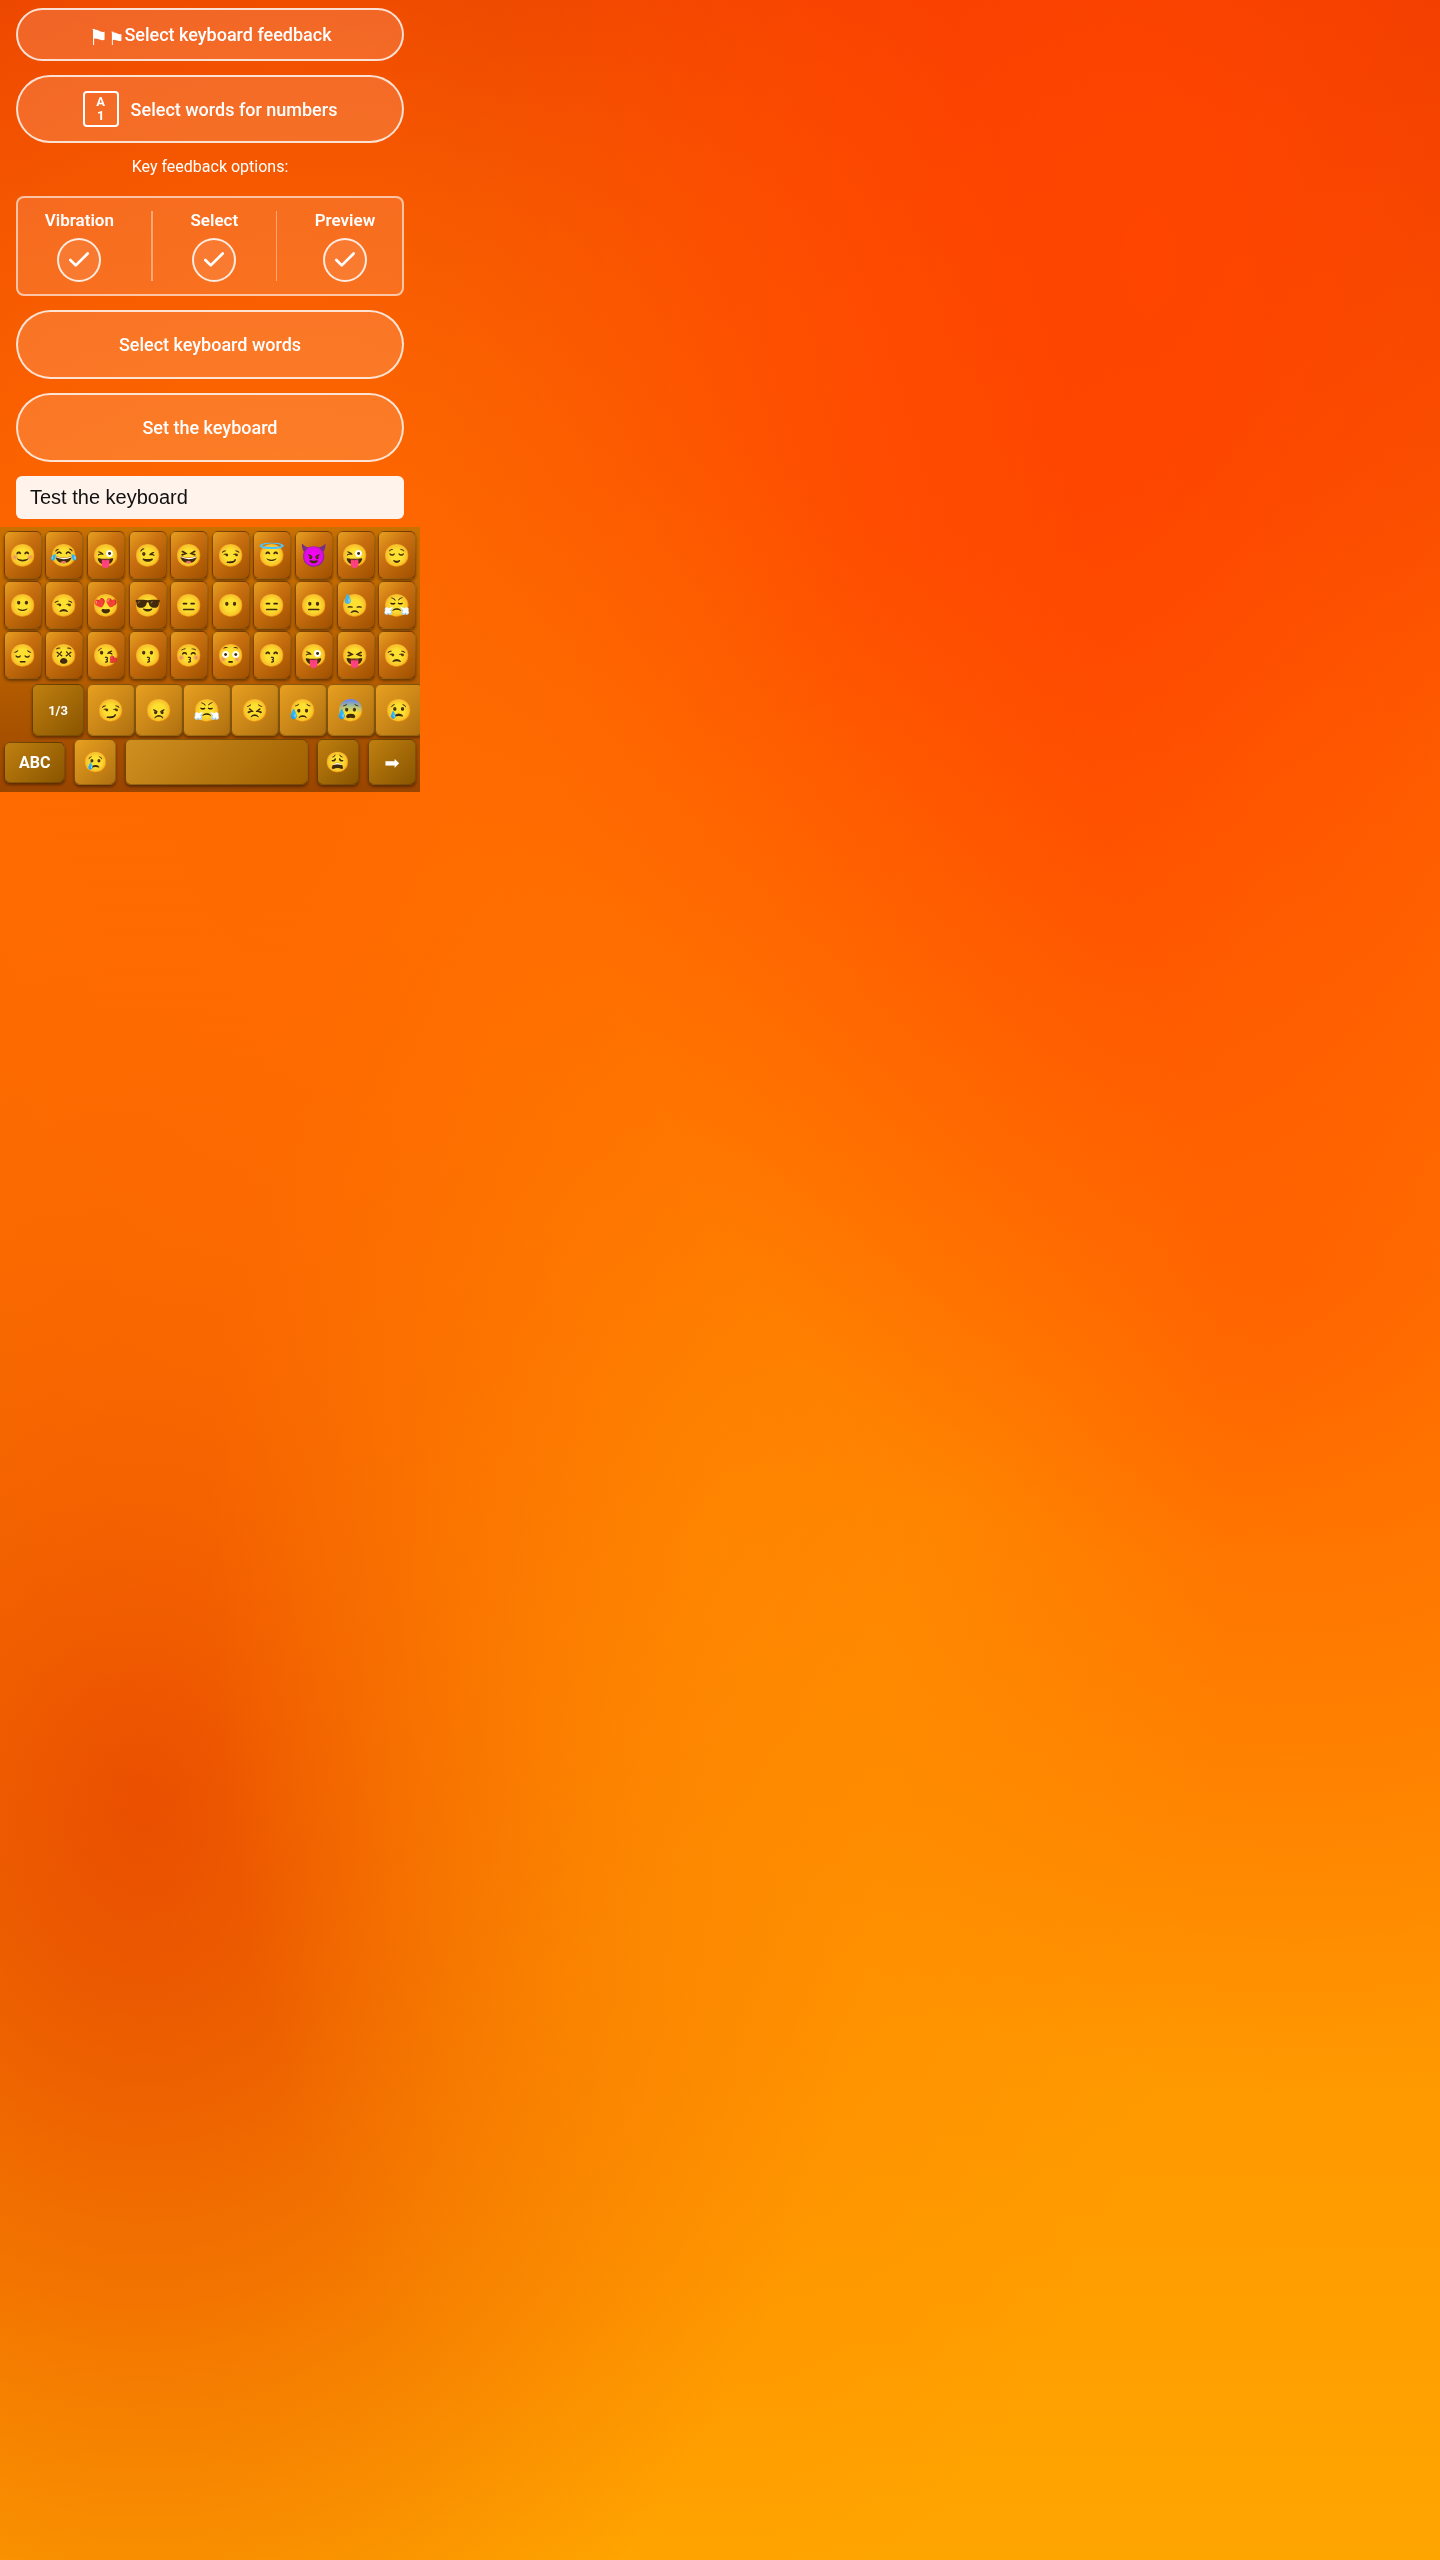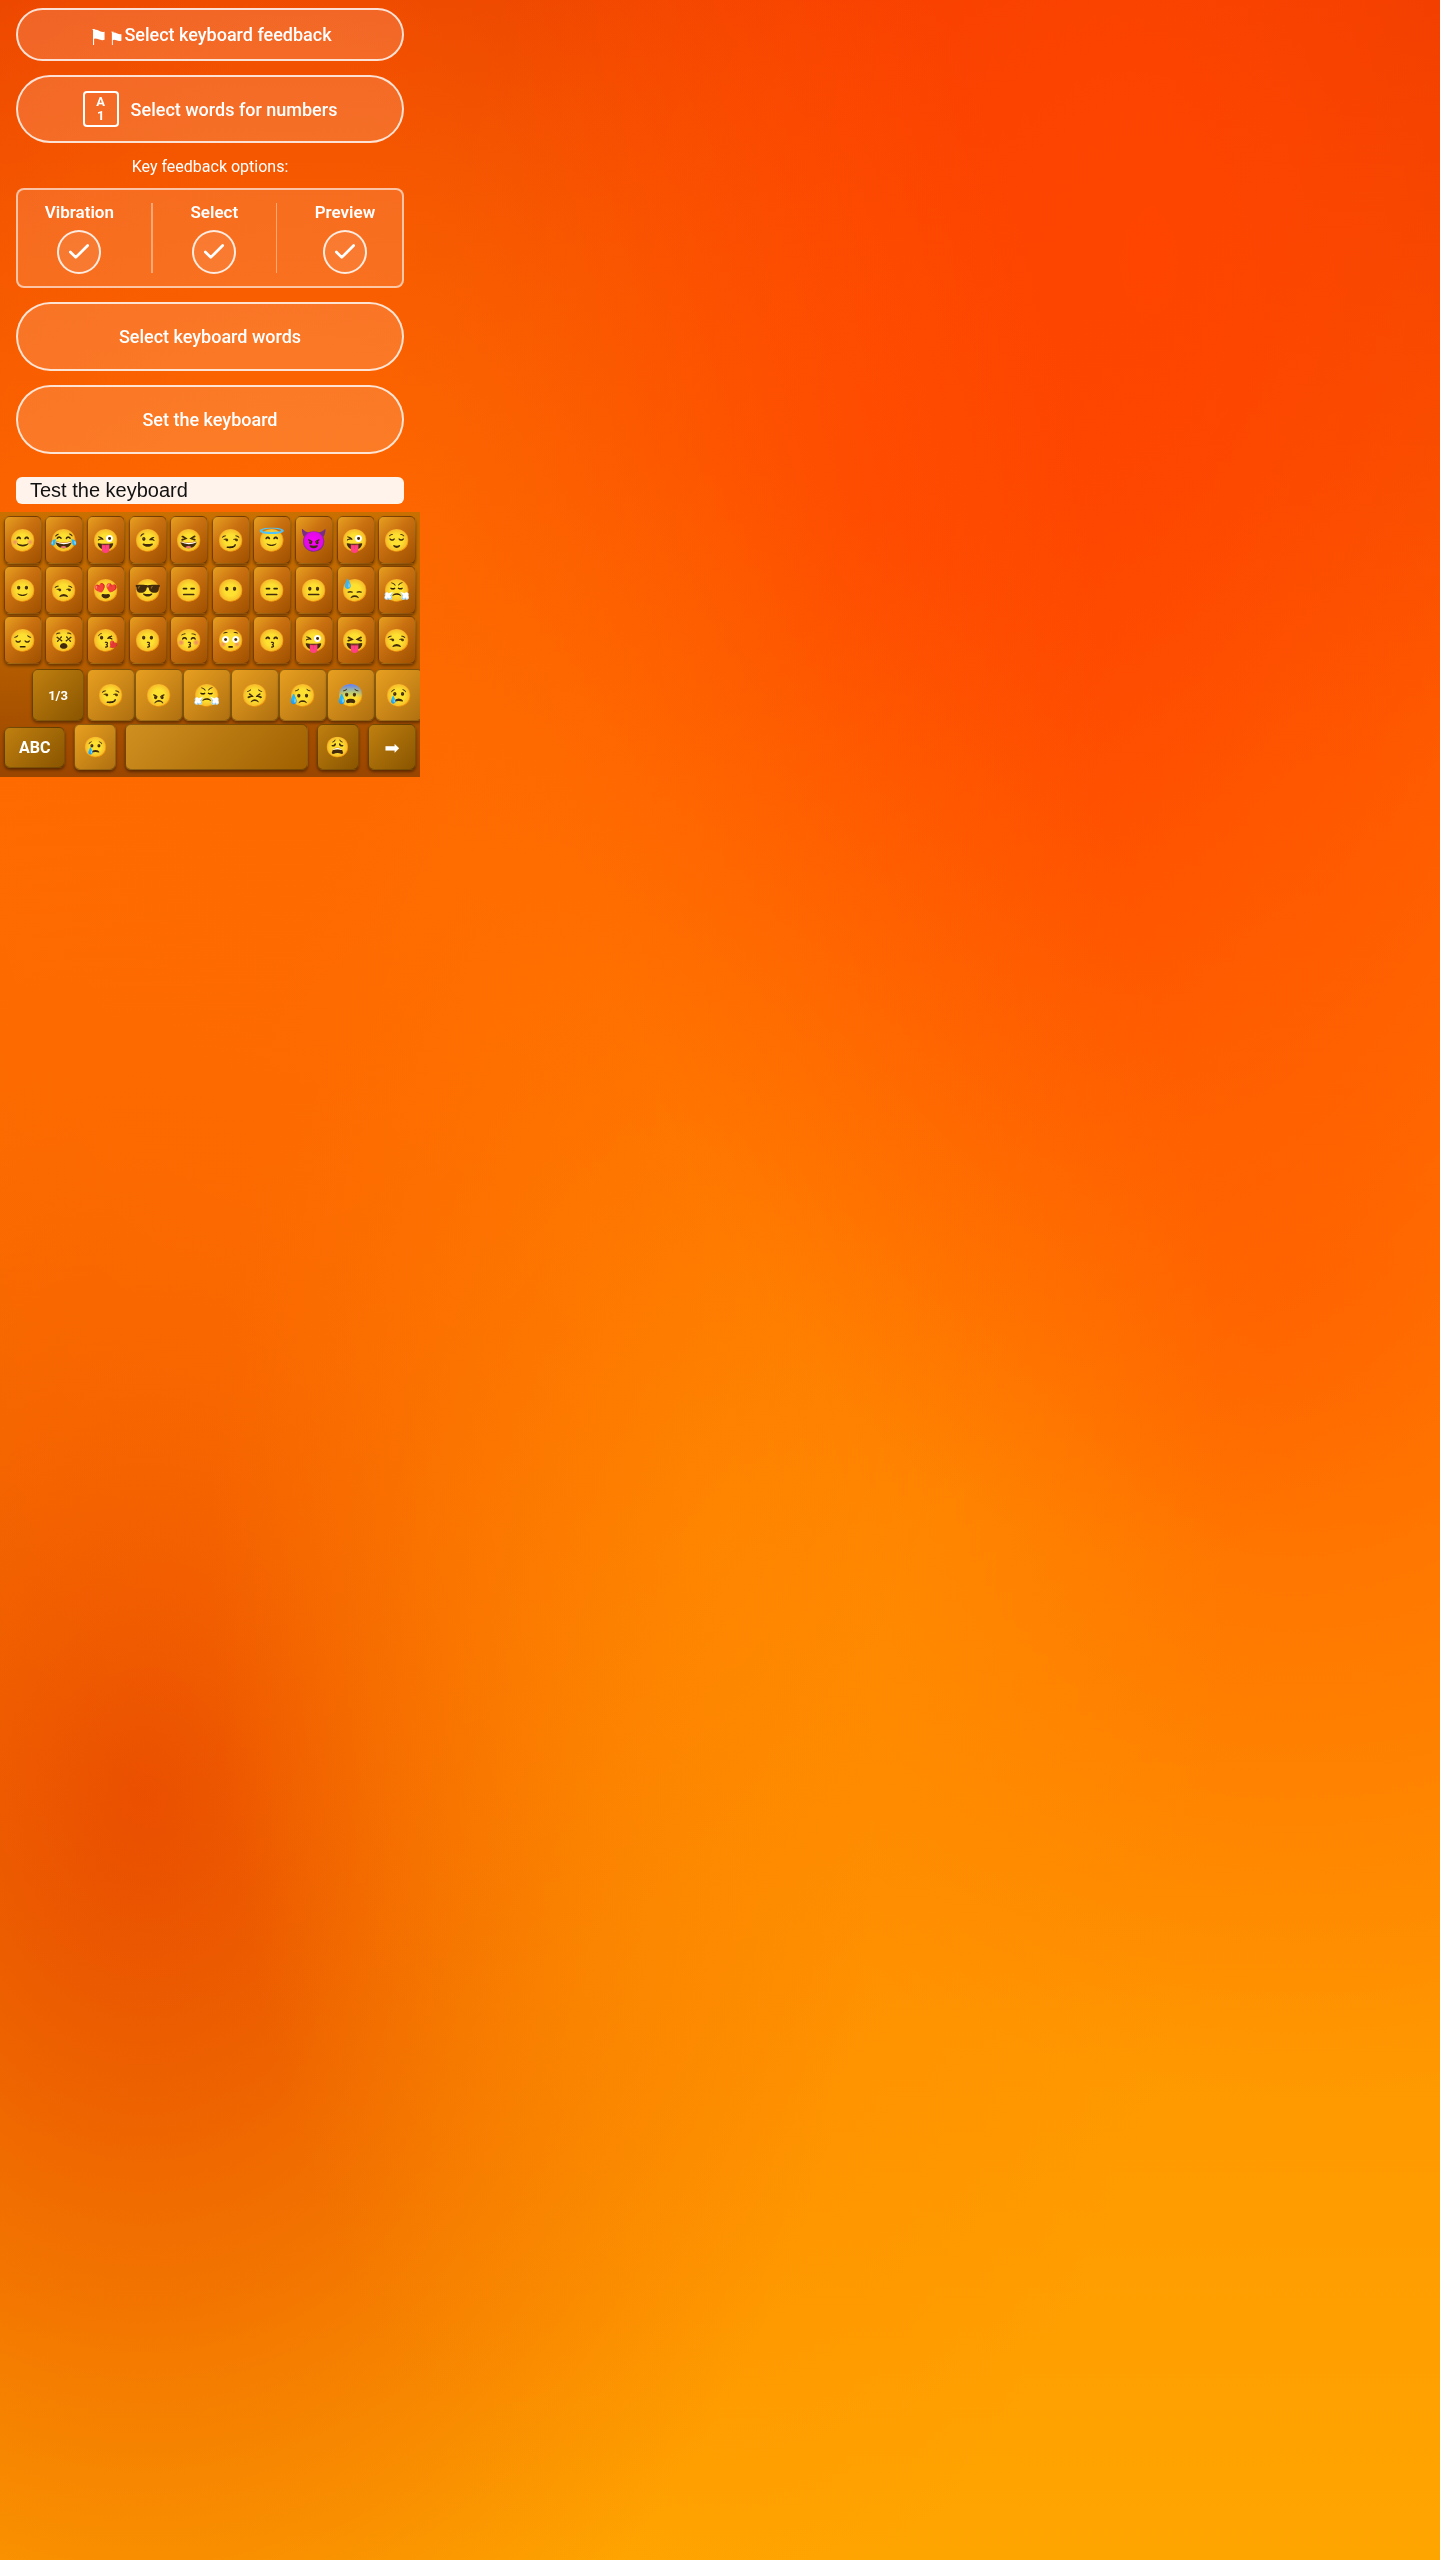--- a/index.html
+++ b/index.html
@@ -77,21 +77,21 @@
       font-size: 13px;
       font-weight: bold;
       line-height: 1.1;
       flex-shrink: 0;
     }
 
     .feedback-section {
       display: flex;
       flex-direction: column;
       align-items: center;
-      gap: 12px;
+      gap: 20px;
     }
 
     .feedback-label {
       color: #fff;
       font-size: 16px;
       font-weight: 400;
     }
 
     .feedback-options {
       background: rgba(255,255,255,0.12);
@@ -138,26 +138,25 @@
     .divider-v {
       width: 1.5px;
       height: 70px;
       background: rgba(255,255,255,0.4);
     }
 
     .test-input {
       background: rgba(255,255,255,0.92);
       border: none;
       border-radius: 6px;
-      padding: 2px 14px;
+      padding: 10px 14px;
       font-size: 20px;
       color: #111;
       width: 100%;
       outline: none;
-      margin-top: 9px;
     }
 
     
     .keyboard-area {
       position: relative;
       z-index: 1;
       background: linear-gradient(to bottom, #c97000, #b86000, #9a4500);
       padding-bottom: 4px;
     }
 

